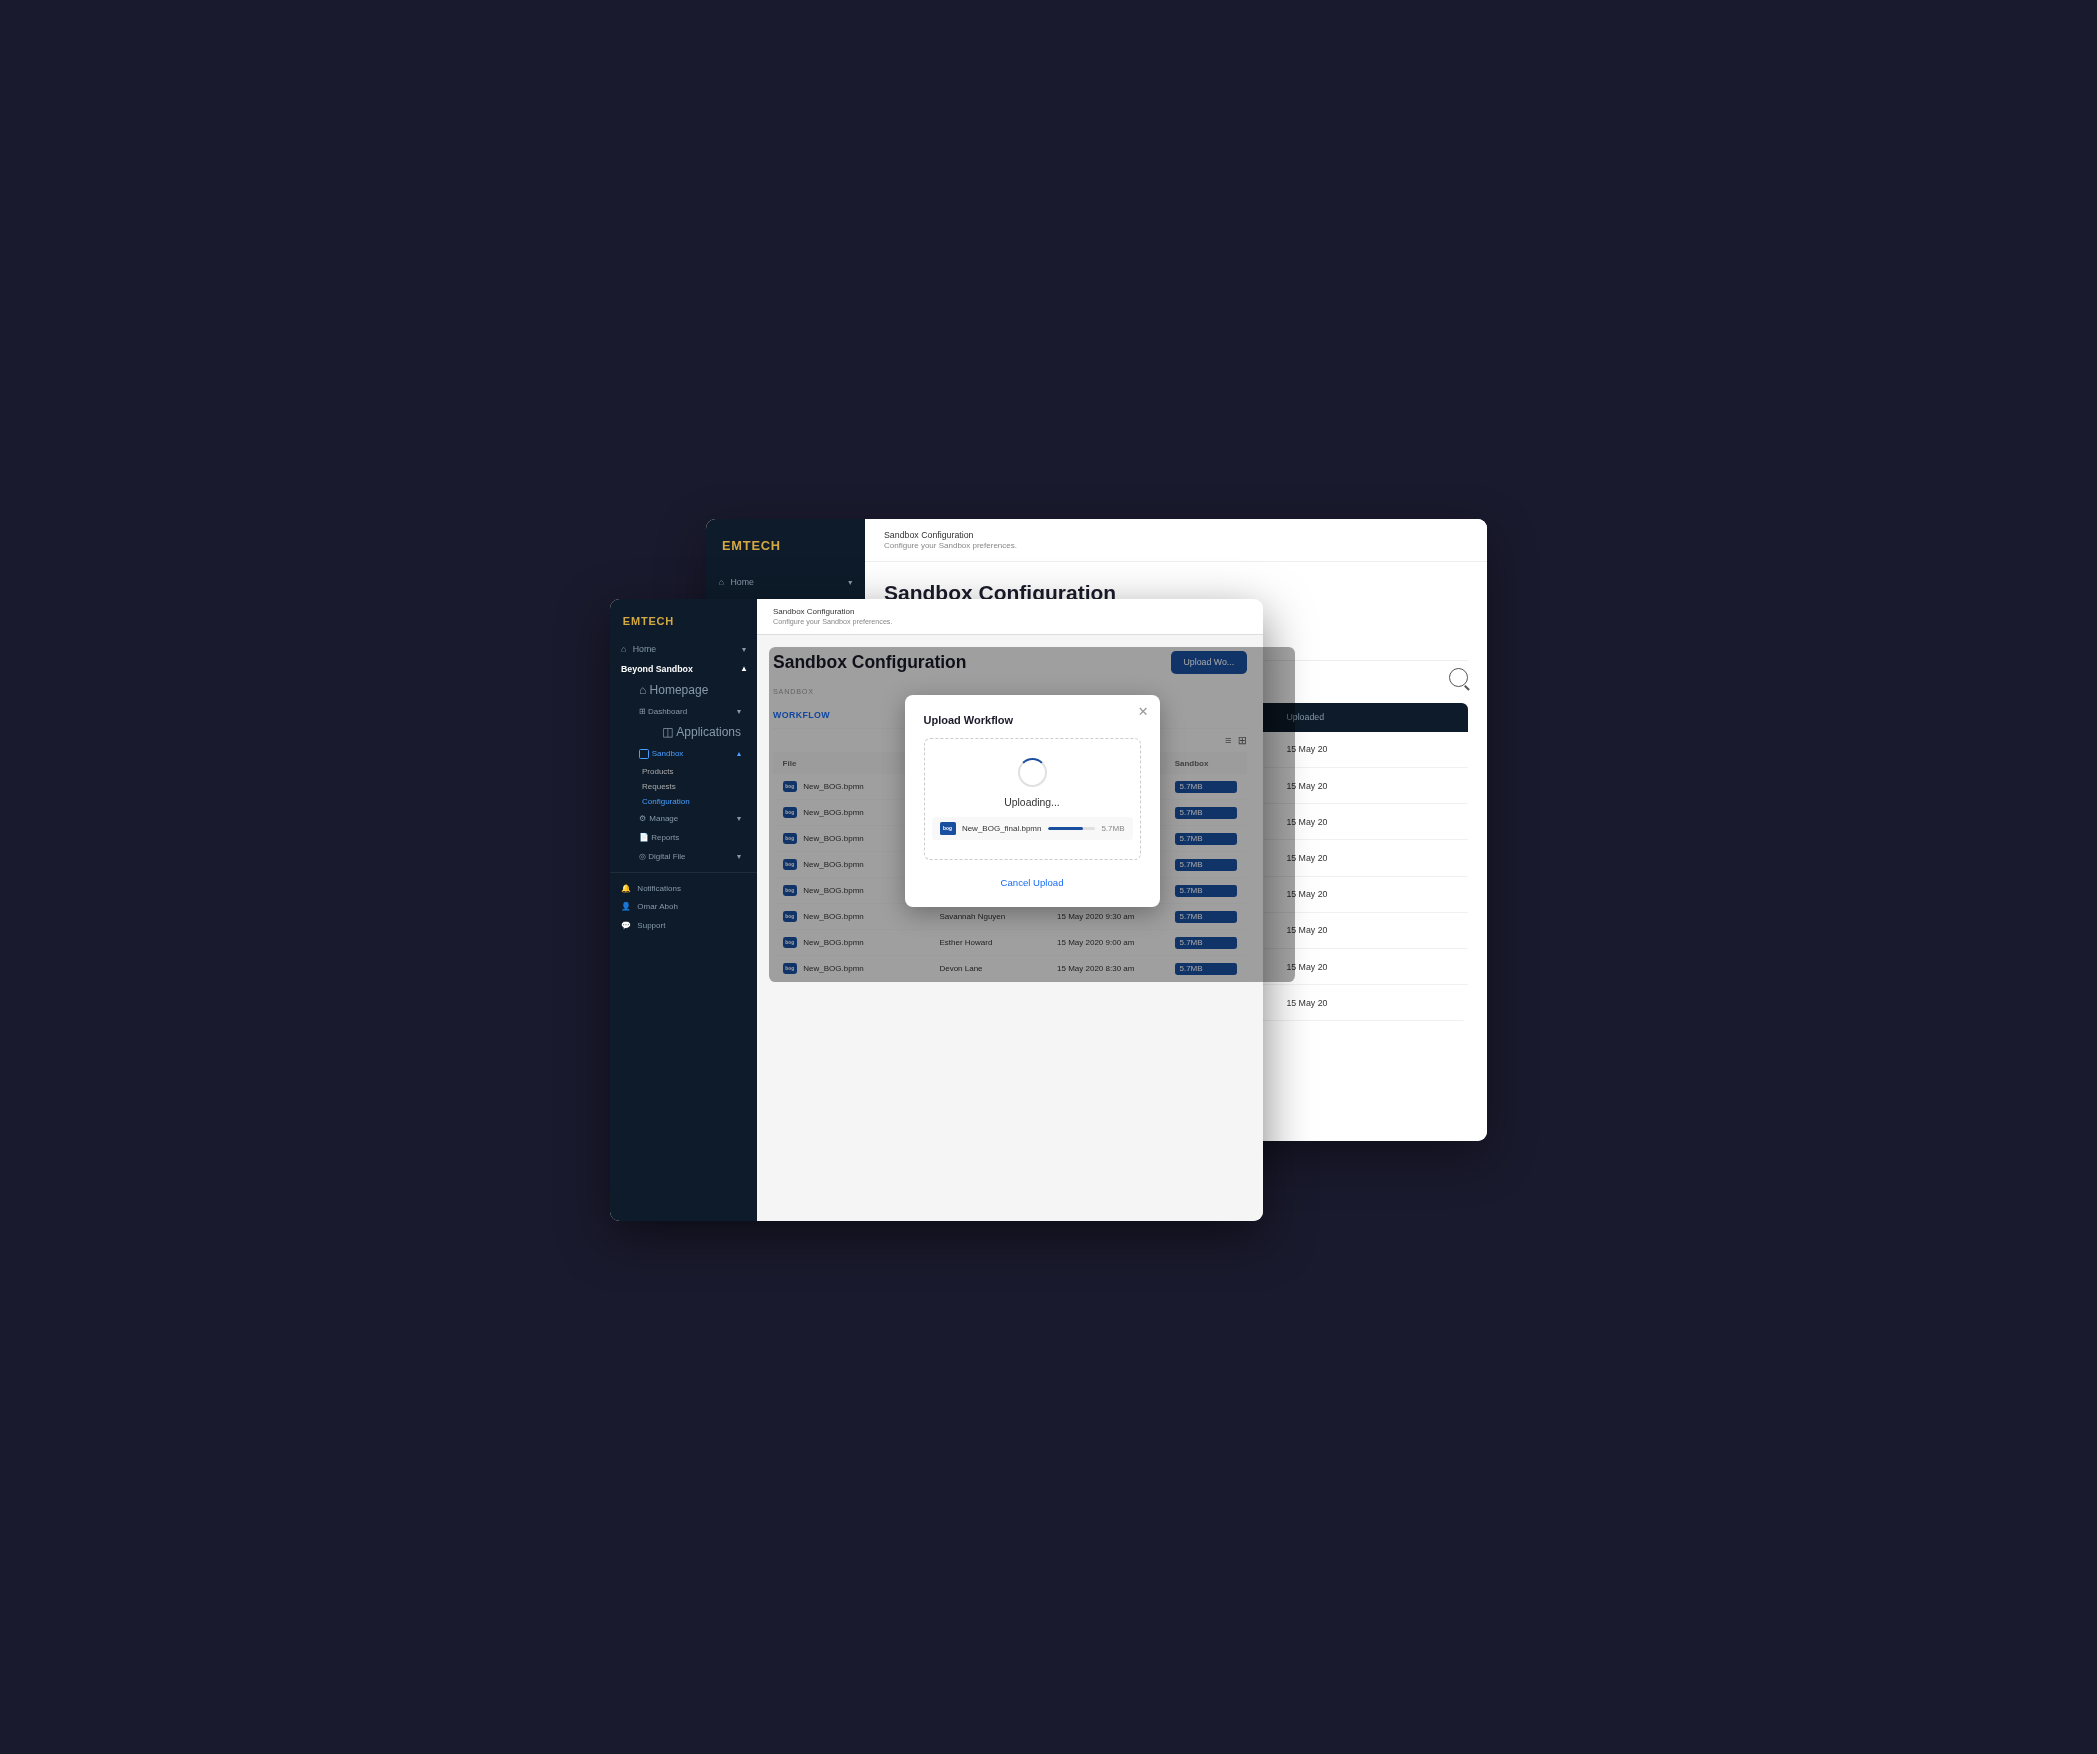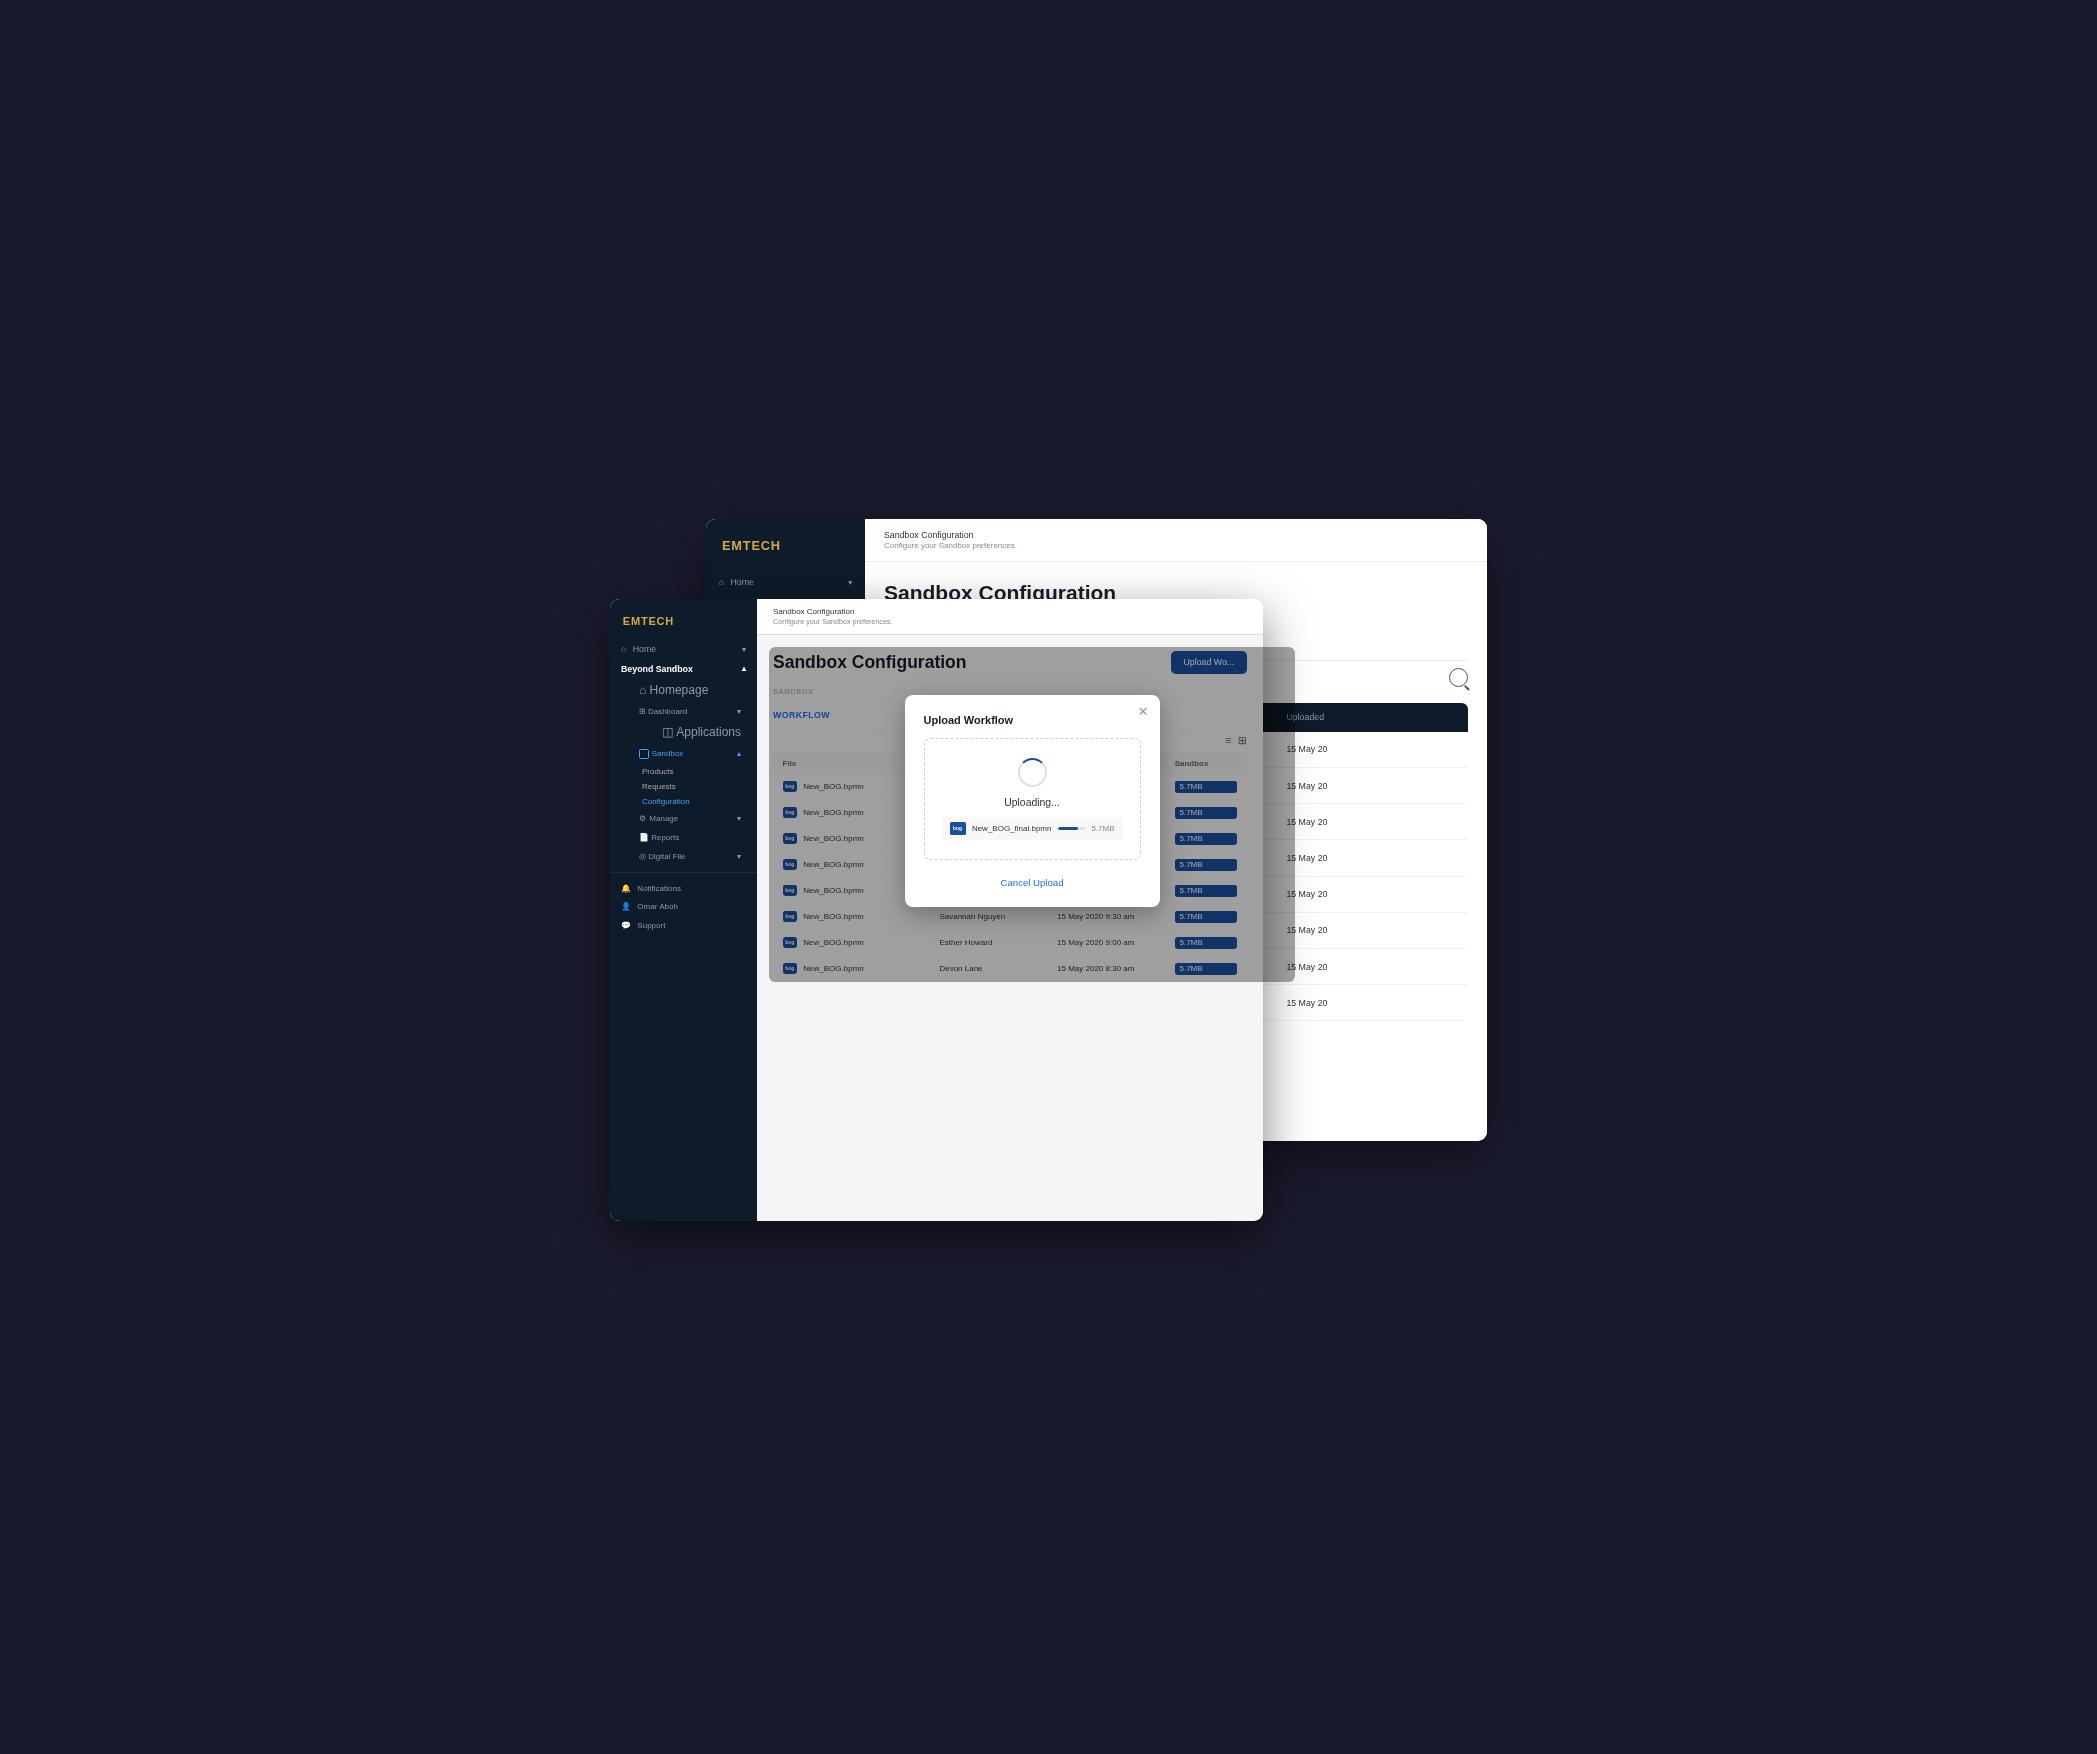--- a/index.html
+++ b/index.html
@@ -226,21 +226,21 @@
       background: none;
       border: none;
       font-size: 12.8px;
       color: #999;
       cursor: pointer;
     }
 
     .upload-zone {
       border: 1.6px dashed #ccc;
       border-radius: 6.4px;
-      padding: 19px 17px;
+      padding: 19px 7px;
       text-align: center;
       margin-bottom: 12.8px;
     }
 
     .spinner {
       width: 29px;
       height: 29px;
       border: 2.4px solid #e0e0e0;
       border-top-color: #1a4fa0;
       border-radius: 50%;

